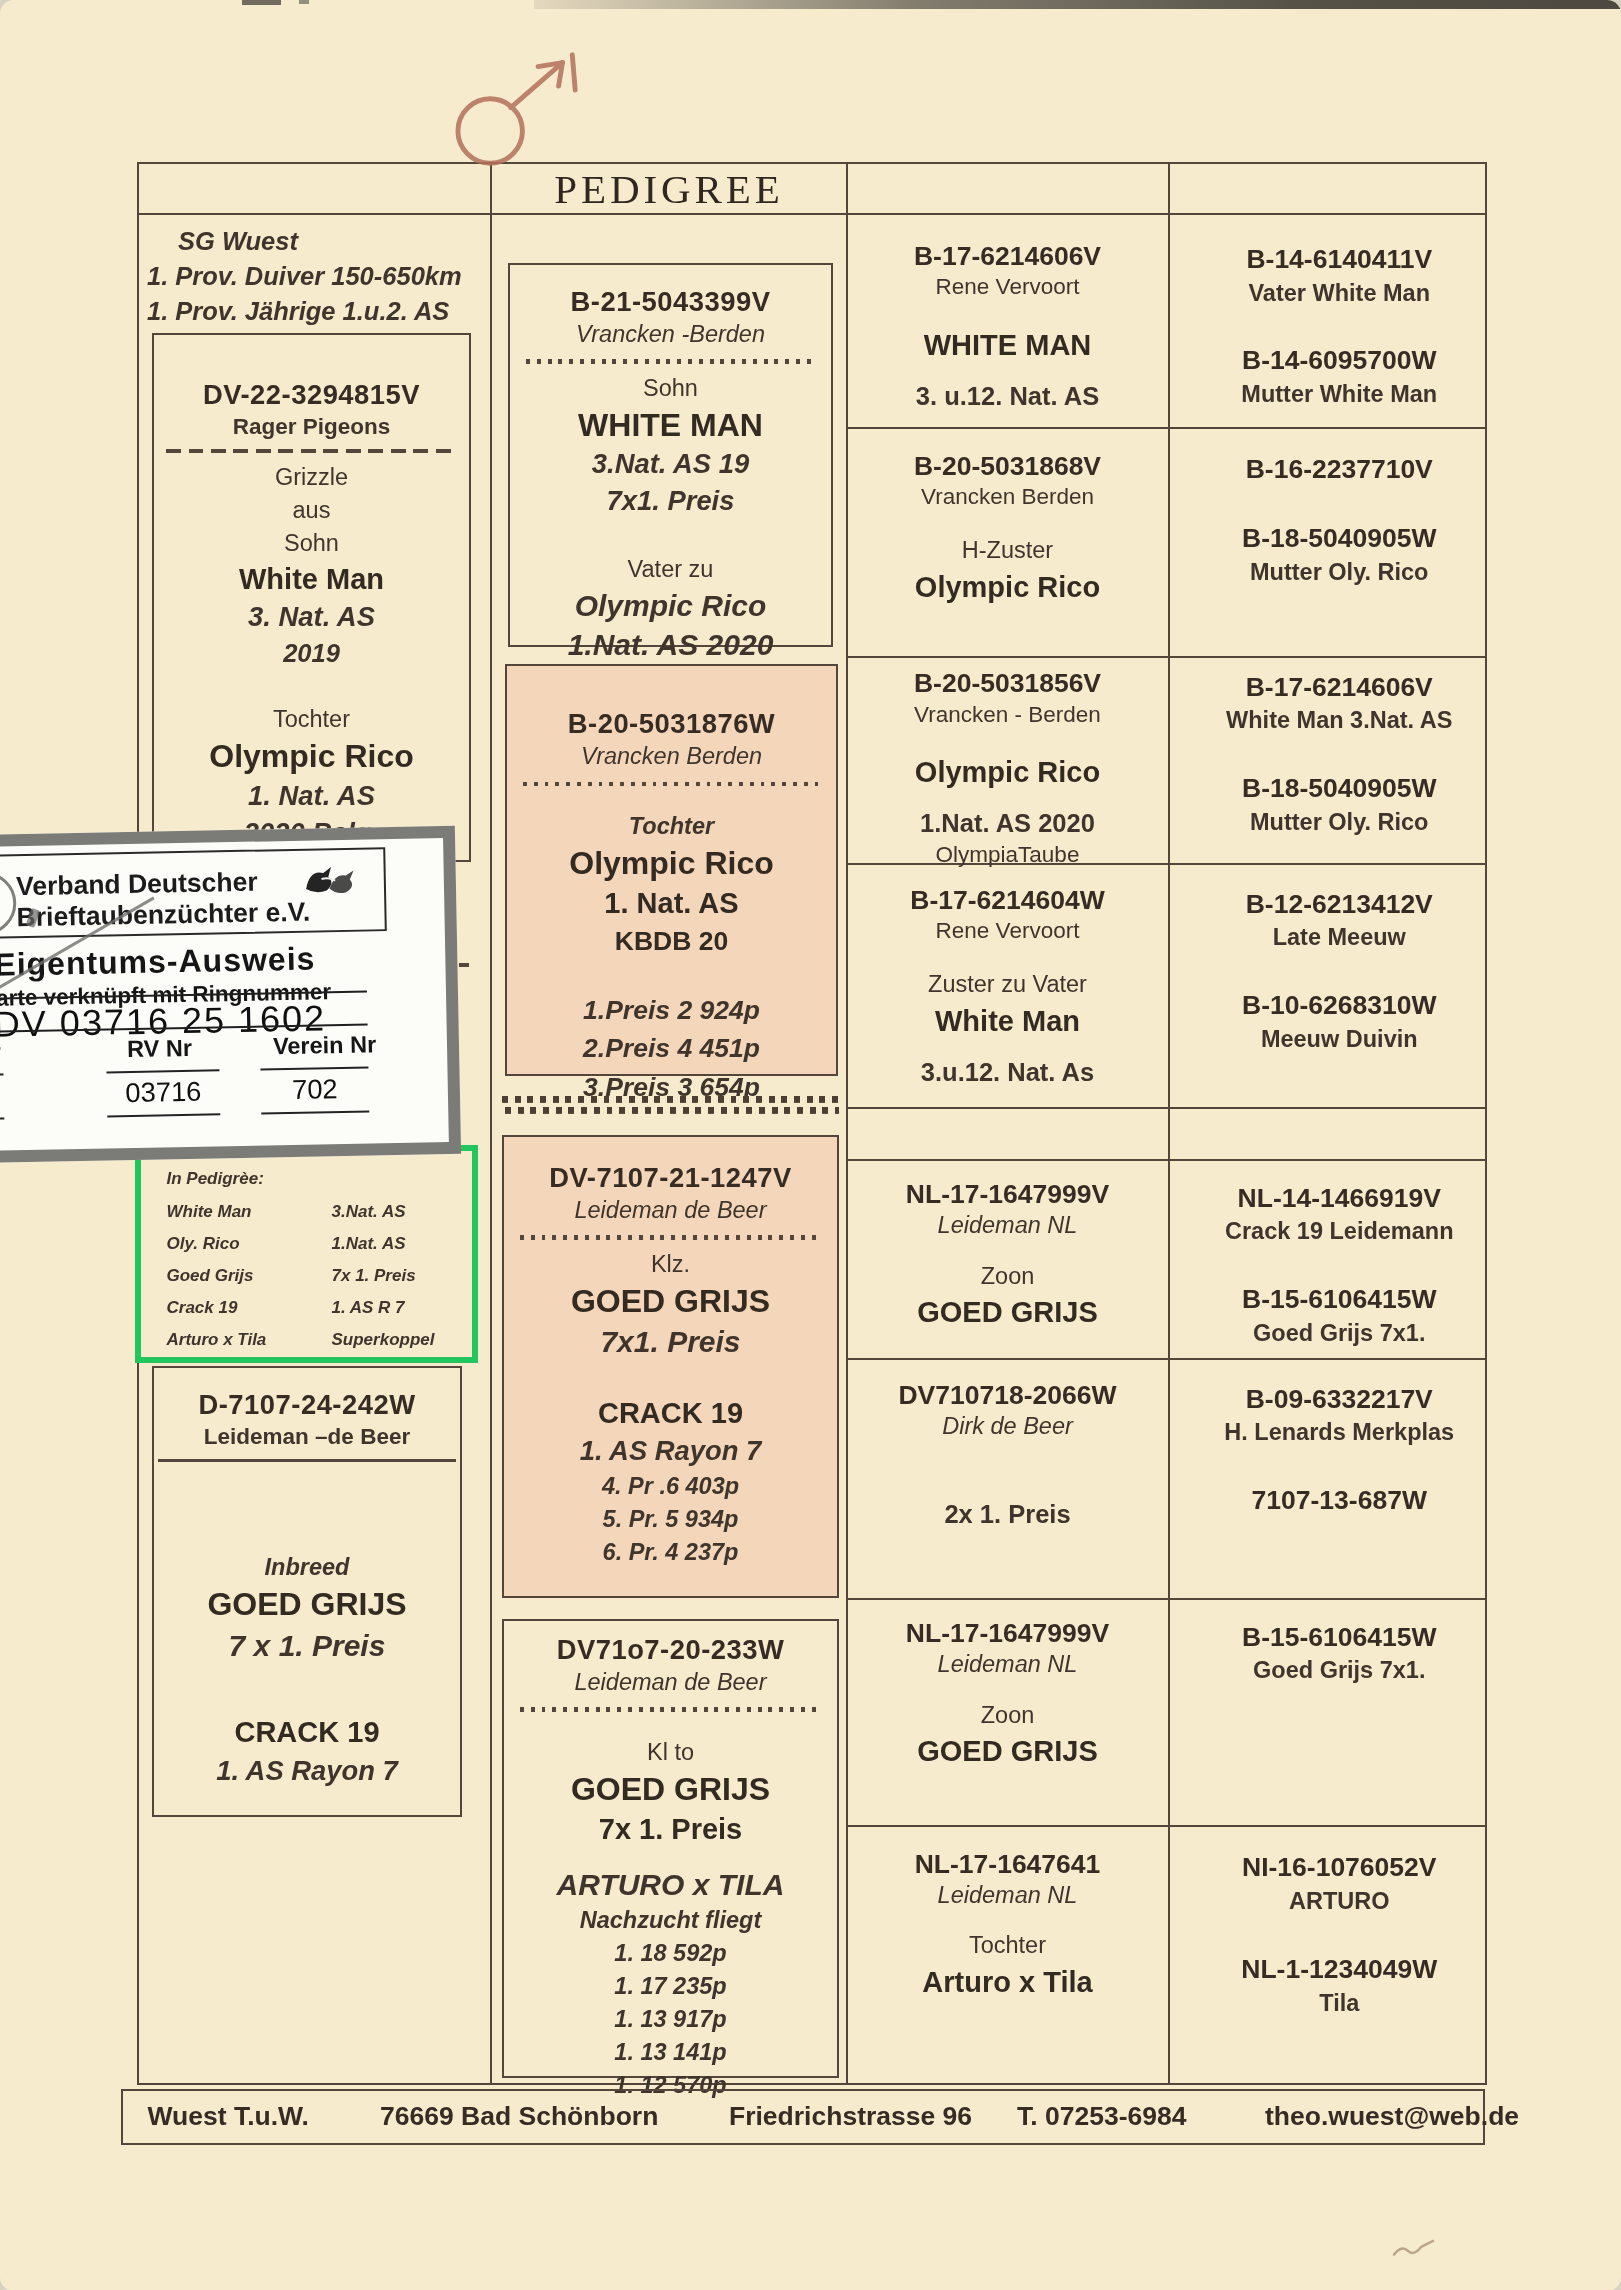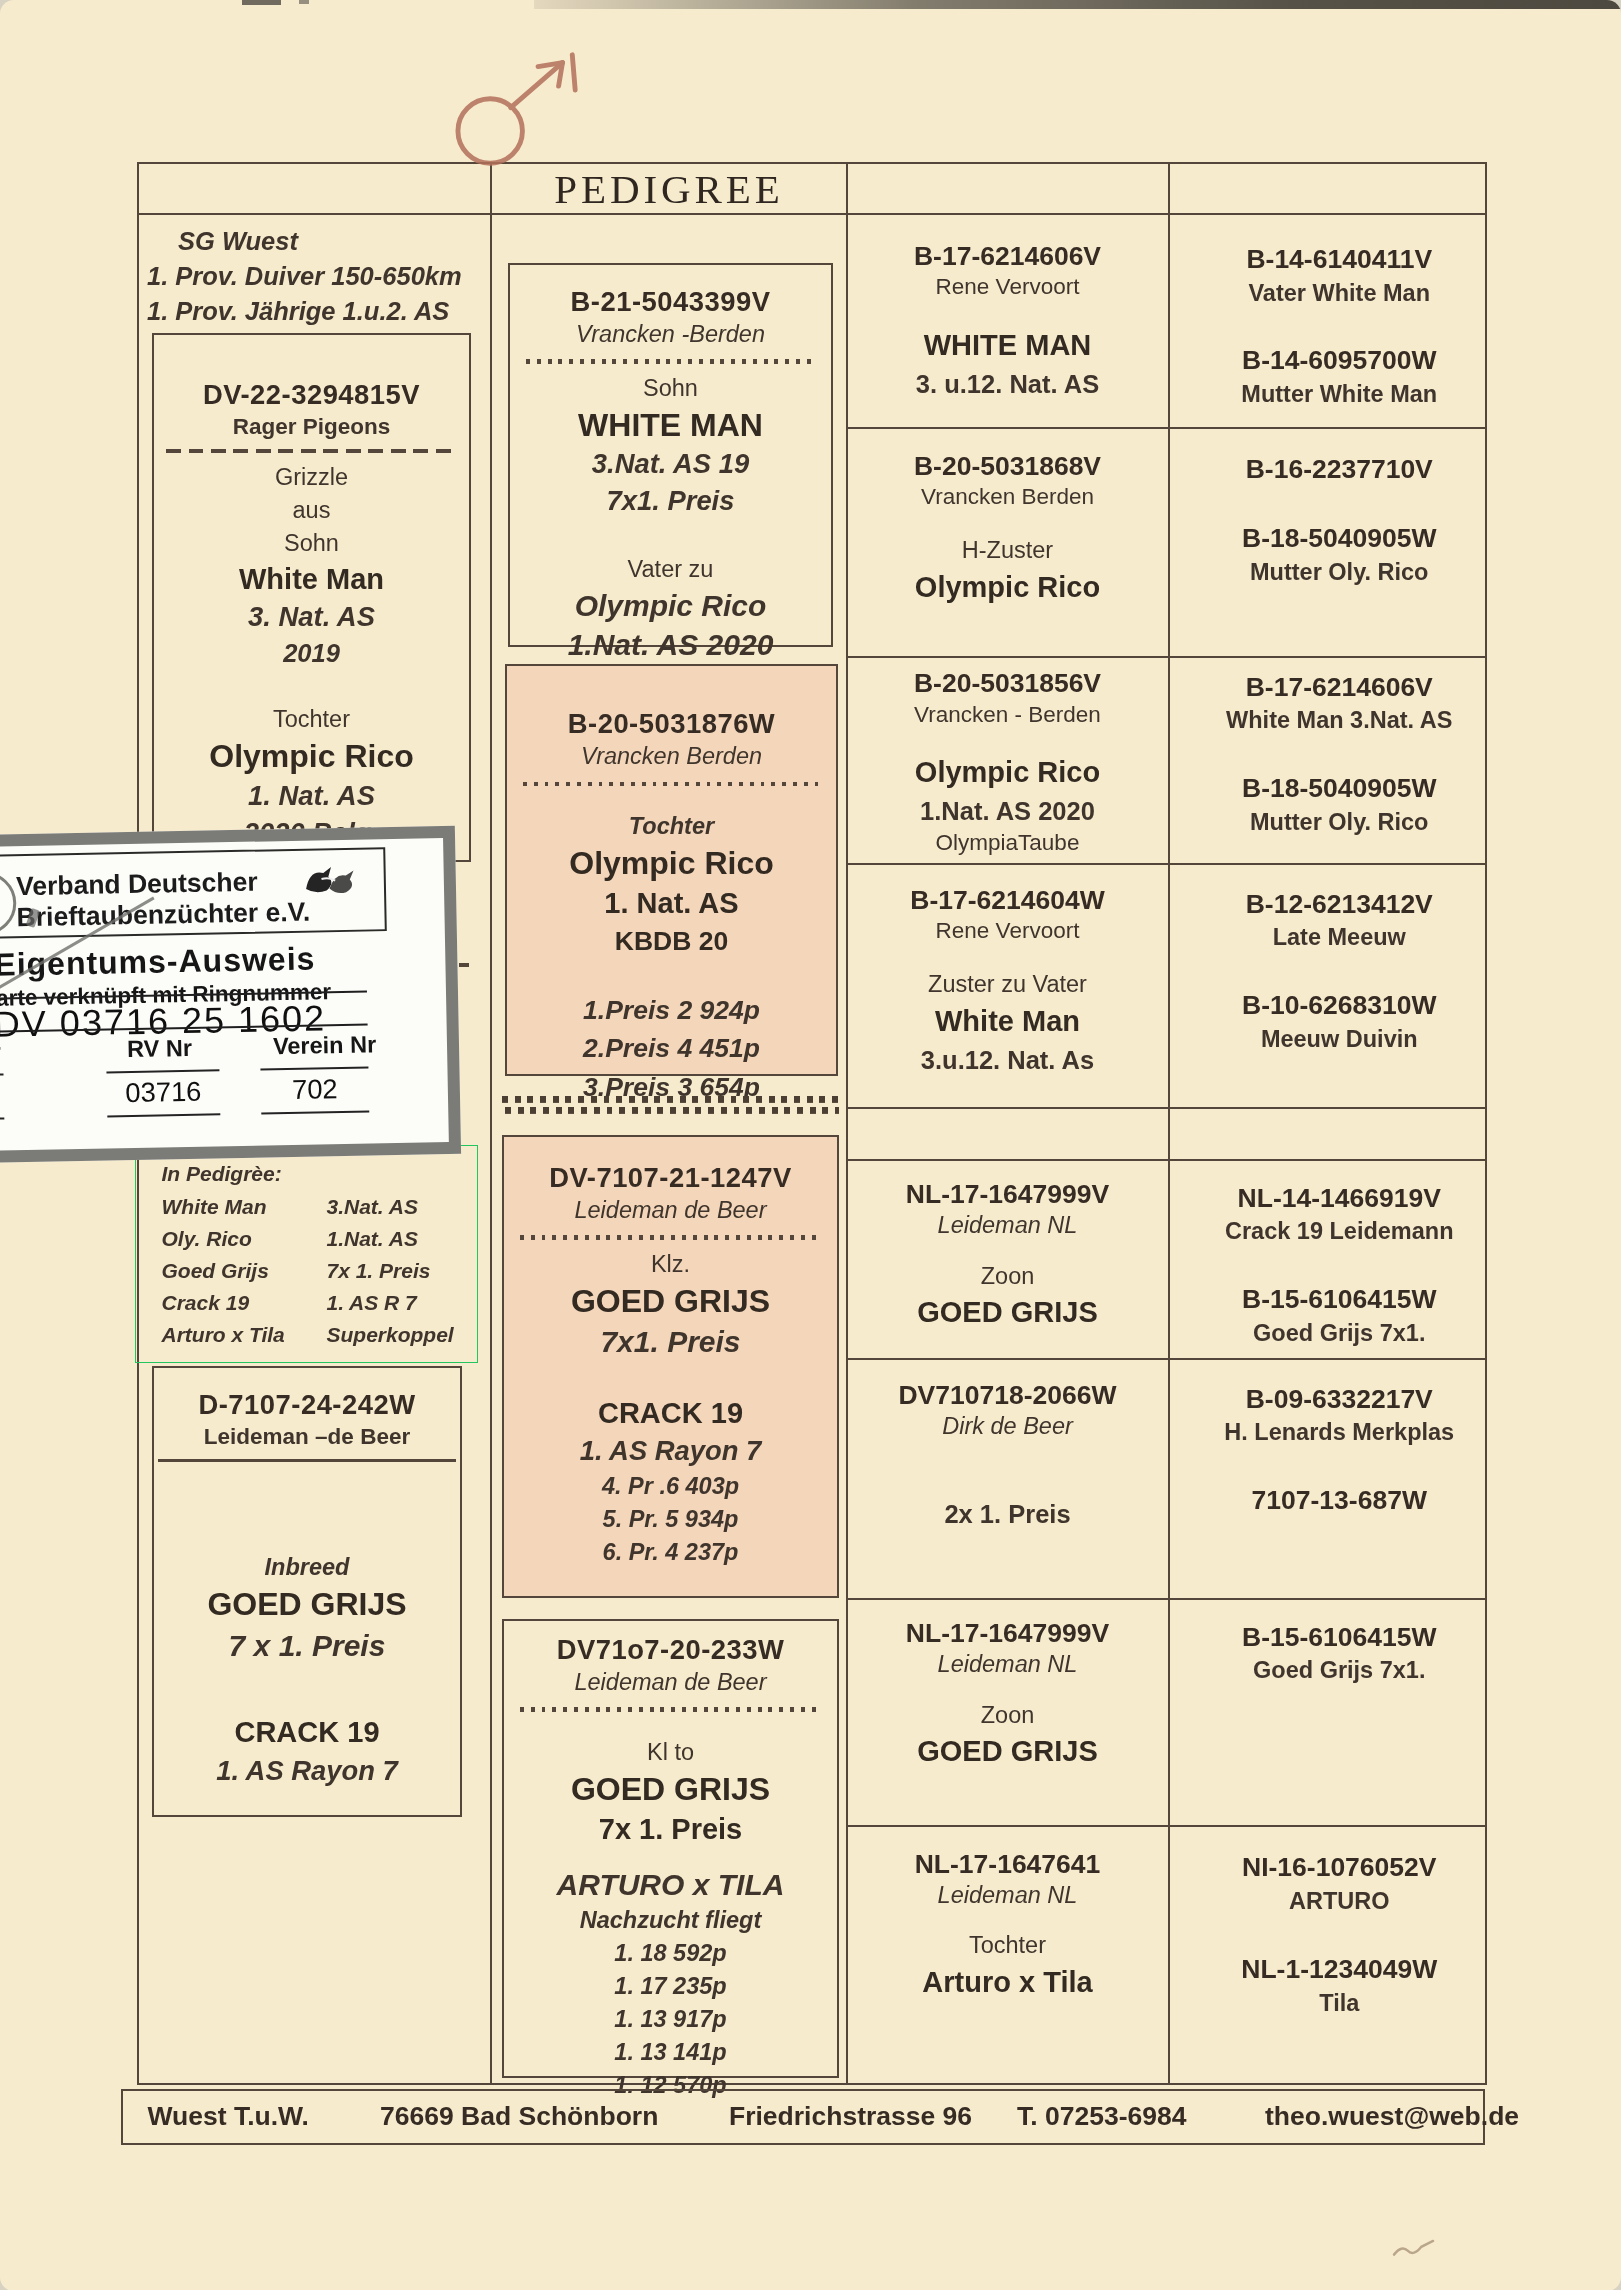--- a/index.html
+++ b/index.html
@@ -51,21 +51,21 @@
     font-weight:bold; font-style:italic; font-size:25.5px; line-height:35px; z-index:2;}
   .breeder div:first-child{padding-left:31px;margin-top:8px;}
   
   .cellc{position:absolute; box-sizing:border-box; z-index:2;}
   .c3{text-align:center;}
   .c3 .loft{font-size:22.5px; line-height:1.3;}
   .dam .loft{font-style:italic; font-size:23.5px;}
   .c3 .pre{font-size:23.5px; line-height:1.35; margin-top:23.5px;}
   .dam .pre{margin-top:19.6px;}
   .c3 .nm{font-weight:bold; font-size:29px; line-height:1.3; color:#332a22; margin-top:2px;}
-  .c3 .post{font-weight:bold; font-size:25.5px; line-height:1.35; margin-top:2px;}
+  .c3 .post{font-weight:bold; font-size:25.5px; line-height:1.35; margin-top:14px;}
   .c3 .post.lone{margin-top:55px;}
   .c3 .sub{font-size:22.5px; line-height:1.3;}
   .c3 .nm.first{margin-top:25.5px;}
   .c4{text-align:left; padding-left:25.5px;}
   .c4 .grp{margin-top:0;text-align:center;}
   .c4 .grp + .grp{margin-top:37px;}
   .c4 .glabel{font-weight:bold; font-size:23.5px; line-height:1.3; margin-top:2px;}
   
   .sticker{
     position:absolute; left:-88px; top:831px; width:522px; height:304px;
@@ -87,22 +87,22 @@
     font-size:36px; letter-spacing:2px; color:#101010;}
   .sticker .flabel{position:absolute; top:192px; font-weight:bold; font-size:23.5px;}
   .sticker .fvalue{position:absolute; top:233px; font-size:27.4px; text-align:center; color:#101010;}
   .sticker .useg{position:absolute; height:2px; background:#232323;}
   .sticker .penline{position:absolute; left:69px; top:143px; width:186px; height:2.9px;
     background:#6f6f6d; transform:rotate(-29deg); transform-origin:left center; opacity:.8;}
   .sticker .penblob{position:absolute; left:116px; top:53px; width:8.8px; height:17.6px;
     background:#6a6a68; transform:rotate(20deg); opacity:.7; border-radius:2px;}
   
   .inped{position:absolute; left:135px; top:1145px; width:343px; height:218px;
-    border:1px solid #22c55e; box-sizing:border-box; z-index:2;
-    padding:11.8px 0 0 25.5px; font-weight:bold; font-style:italic; font-size:21px; line-height:32px;}
+    border:6px solid #22c55e; box-sizing:border-box; z-index:2;
+    padding:11.8px 0 0 25.5px; font-weight:bold; font-style:italic; font-size:17px; line-height:32px;}
   .inped .ttl{margin-bottom:1px;}
   .ip-row{display:flex;}
   .ip-row .k{width:165px;}
   
   .footer{position:absolute; left:121px; top:2089px; width:1364px; height:56px;
     border:2px solid #54463a; box-sizing:border-box; z-index:2;}
   .footer span{position:absolute; top:50%; transform:translateY(-52%);
     font-weight:bold; font-size:26.5px; white-space:nowrap; color:#362c24;}
   
   .sqband{position:absolute; left:502px; top:1094px; width:337px; height:23.5px; z-index:2;

